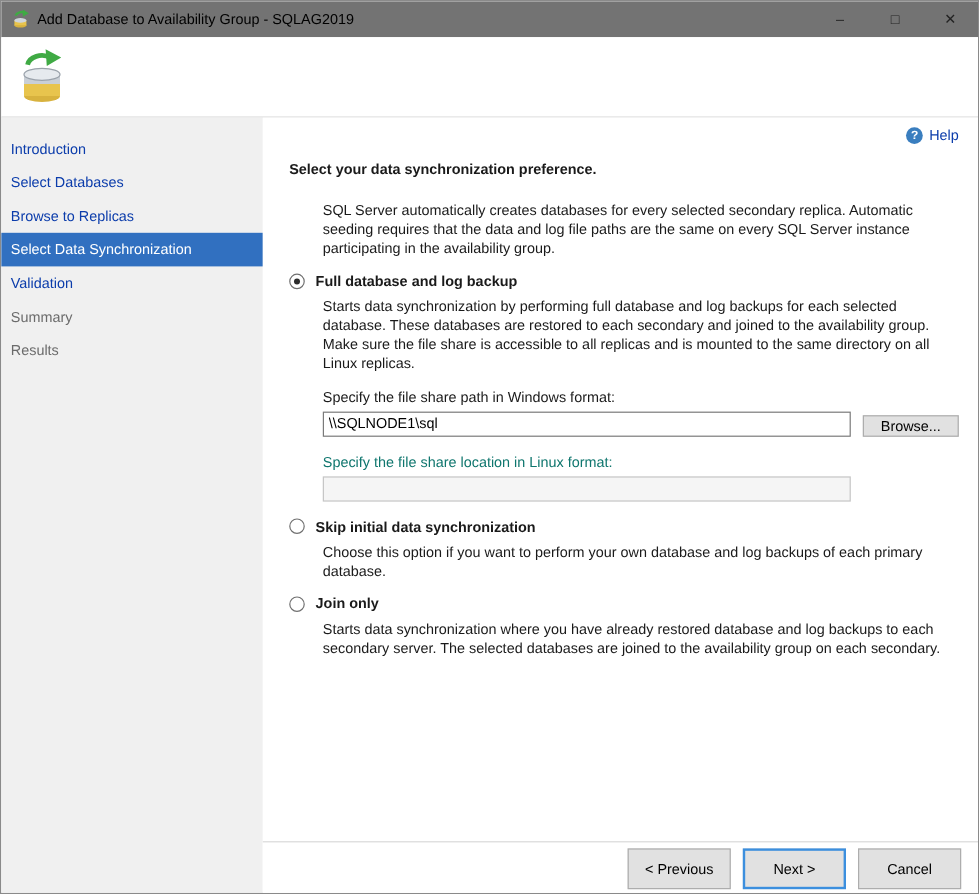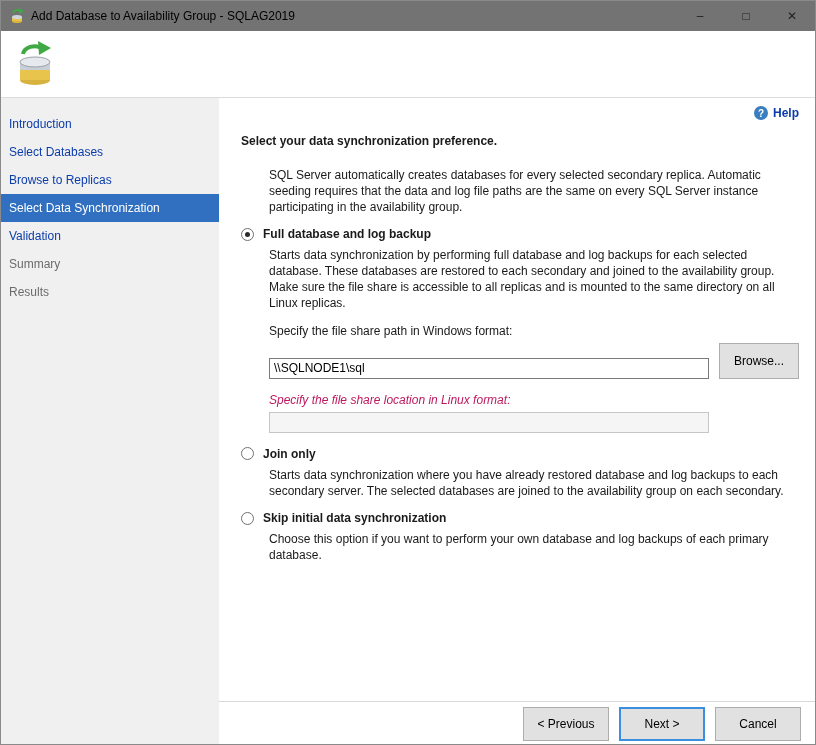--- a/index.html
+++ b/index.html
@@ -32,45 +32,45 @@
   .nav-item { padding:7px 10px 7px 8px; color:#0b3cab; cursor:pointer; line-height:14px; }
   .nav-item.selected { background:#3170c0; color:#ffffff; }
   .nav-item.disabled { color:#6b6b6b; cursor:default; }
 
   .main-col { flex:1; display:flex; flex-direction:column; background:#ffffff; }
   .content { flex:1; padding:8px 16px 0 22px; overflow:hidden; }
 
   .help-row { display:flex; justify-content:flex-end; align-items:center; gap:5px; margin-bottom:14px; }
   .help-glyph { width:14px; height:14px; border-radius:50%; background:#3a7ebf; color:#fff;
                 font-size:10px; font-weight:bold; display:flex; align-items:center; justify-content:center; }
-  .help-link { color:#0b3cab; cursor:pointer;font-weight:bold; }
+  .help-link { color:#0b3cab; cursor:pointer; }
 
   .instruction { font-weight:bold; margin-bottom:20px; }
 
   .option { margin-bottom:10px; }
   .option-header { display:flex; align-items:center; gap:9px; margin-bottom:7px; cursor:pointer; }
   .radio { width:13px; height:13px; border:1px solid #707070; border-radius:50%;
            background:#fff; position:relative; flex:0 0 auto; }
   .radio.selected::after { content:""; position:absolute; left:3px; top:3px; right:3px; bottom:3px;
                            border-radius:50%; background:#2b2b2b; }
   .option-label { font-weight:bold; }
   .option-desc { margin-left:28px; margin-bottom:12px; line-height:1.32; max-width:540px; }
 
   .field-group { margin-left:28px; margin-bottom:14px; max-width:556px; }
   .field-label { margin-bottom:5px; }
-  .field-label.dim { color:#be185d;font-style:italic; }
+  .field-label.dim { color:#0f766e; }
   .input-row { display:flex; gap:10px; align-items:flex-end; }
   .text-input { flex:1; height:21px; border:1px solid #7a7a7a; padding:0 4px;
                 font-family:"Liberation Sans","DejaVu Sans",sans-serif; font-size:12px; background:#fff; }
   .text-input:disabled { background:#f5f5f5; border:1px solid #c6c6c6; }
   .linux-input { width:calc(100% - 90px); }
 
   .btn { height:34px; background:#e1e1e1; border:1px solid #adadad; font-size:12px;
          font-family:"Liberation Sans","DejaVu Sans",sans-serif; color:#000; cursor:pointer; }
-  .browse-btn { width:80px; height:36px; }
+  .browse-btn { width:80px; height:18px; }
 
   
   .footer { height:44px; border-top:1px solid #d9d9d9; background:#ffffff;
             display:flex; justify-content:flex-end; align-items:center; gap:10px; padding:0 14px; }
   .footer .btn { width:86px; }
   .btn.focused { border:2px solid #3c8fde; }
 </style>
 </head>
 <body>
 
@@ -150,31 +150,31 @@
 
           <div class="field-group">
             <div class="field-label dim">Specify the file share location in Linux format:</div>
             <input class="text-input linux-input" type="text" disabled="" value="" style="">
           </div>
         </div>
 
         <div class="option">
           <div class="option-header">
             <span class="radio"></span>
-            <span class="option-label">Join only</span>
+            <span class="option-label">Skip initial data synchronization</span>
           </div>
-          <div class="option-desc">Starts data synchronization where you have already restored database and log backups to each secondary server. The selected databases are joined to the availability group on each secondary.</div>
+          <div class="option-desc">Choose this option if you want to perform your own database and log backups of each primary database.</div>
         </div>
 
         <div class="option">
           <div class="option-header">
             <span class="radio"></span>
-            <span class="option-label">Skip initial data synchronization</span>
+            <span class="option-label">Join only</span>
           </div>
-          <div class="option-desc">Choose this option if you want to perform your own database and log backups of each primary database.</div>
+          <div class="option-desc">Starts data synchronization where you have already restored database and log backups to each secondary server. The selected databases are joined to the availability group on each secondary.</div>
         </div>
 
       </div>
 
       <div class="footer">
         <button class="btn">&lt; Previous</button>
         <button class="btn focused">Next &gt;</button>
         <button class="btn">Cancel</button>
       </div>
     </div>

